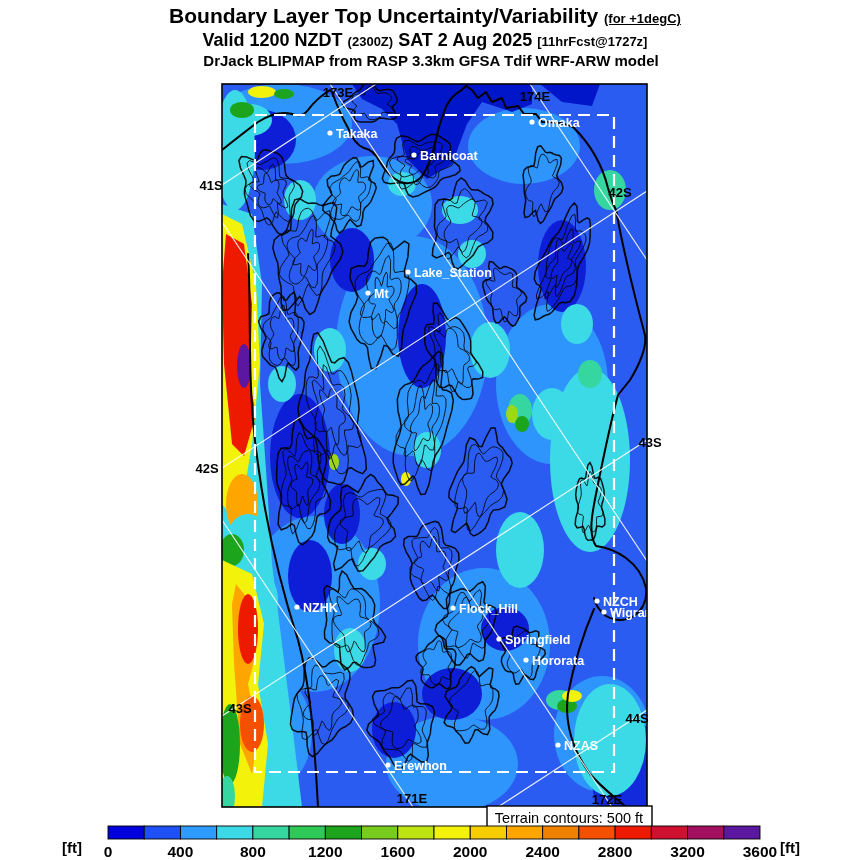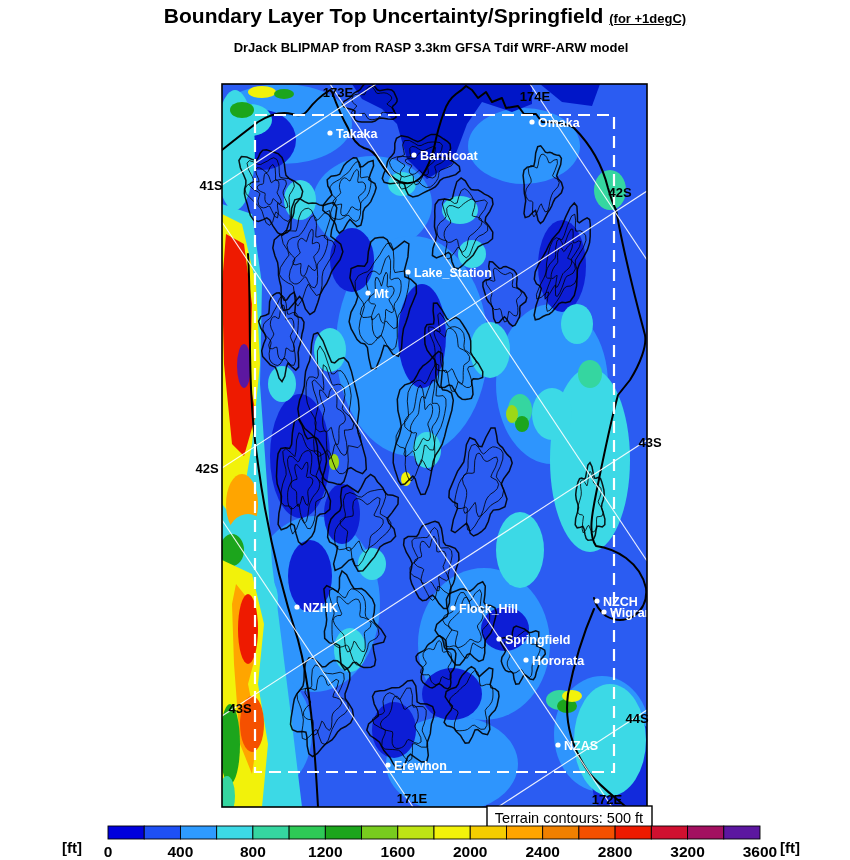--- a/index.html
+++ b/index.html
@@ -2,29 +2,30 @@
 <html><head>
 <meta charset="utf-8">
 <style>
   html,body{margin:0;padding:0;background:#ffffff;}
   body{width:850px;height:860px;position:relative;font-family:"Liberation Sans",sans-serif;color:#000;}
   .hdr{position:absolute;left:0;top:4px;width:850px;text-align:center;line-height:1.15;}
   .t1{font-size:21px;font-weight:bold;}
   .t1 .note{font-size:13px;font-weight:bold;text-decoration:underline;}
   .t2{font-size:18px;font-weight:bold;margin-top:2px;}
   .t2 .sm{font-size:13px;}
-  .t3{font-size:13px;font-weight:bold;margin-top:13px;padding-left:12px;}
+  .t3{font-size:15px;font-weight:bold;margin-top:1px;padding-left:12px;}
   svg{position:absolute;left:0;top:0;}
   text{font-family:"Liberation Sans",sans-serif;}
 </style>
 </head>
 <body>
 
 <div class="hdr">
-  <div class="t1"><span>Boundary Layer Top Uncertainty/Springfield</span> <span class="note">(for +1degC)</span></div>
+  <div class="t1"><span>Boundary Layer Top Uncertainty/Variability</span> <span class="note">(for +1degC)</span></div>
+  <div class="t2"><span>Valid 1200 NZDT</span> <span class="sm">(2300Z)</span> <span>SAT 2 Aug 2025</span> <span class="sm">[11hrFcst@1727z]</span></div>
   <div class="t3">DrJack BLIPMAP from RASP 3.3km GFSA Tdif WRF-ARW model</div>
 </div>
 
 <svg width="850" height="860" viewBox="0 0 850 860">
   <defs>
     <clipPath id="mapclip">
         <rect x="0" y="0" width="425" height="723"></rect>
       </clipPath>
   </defs>
 

